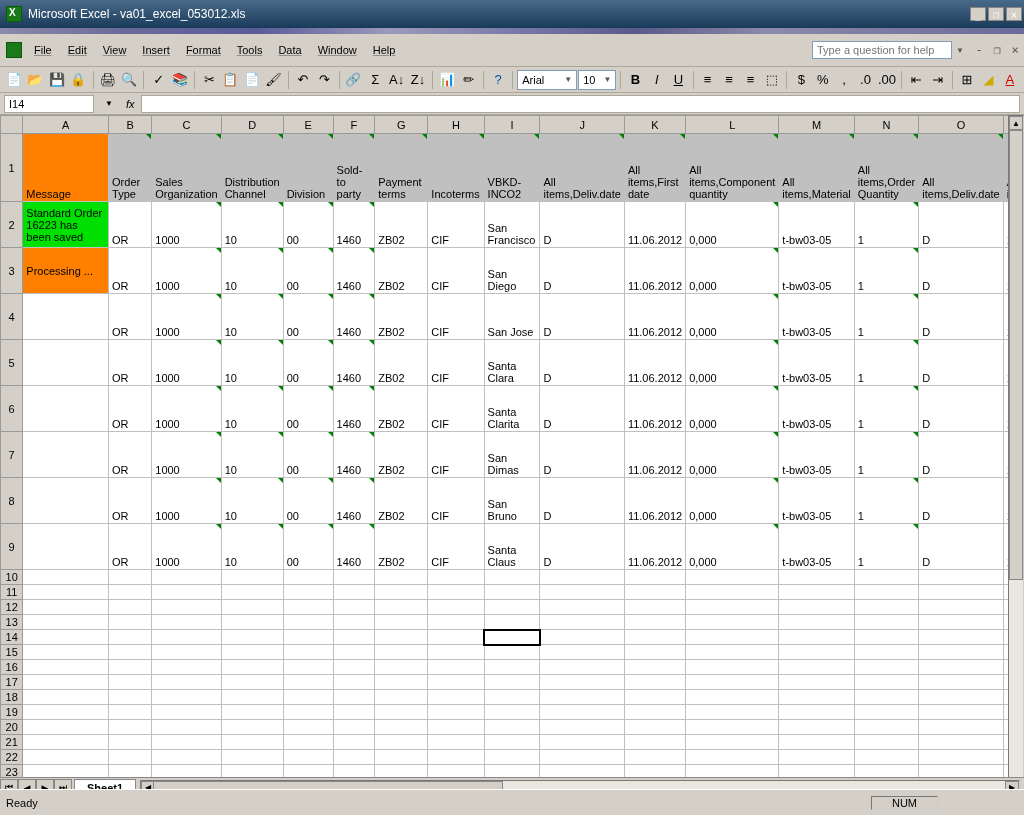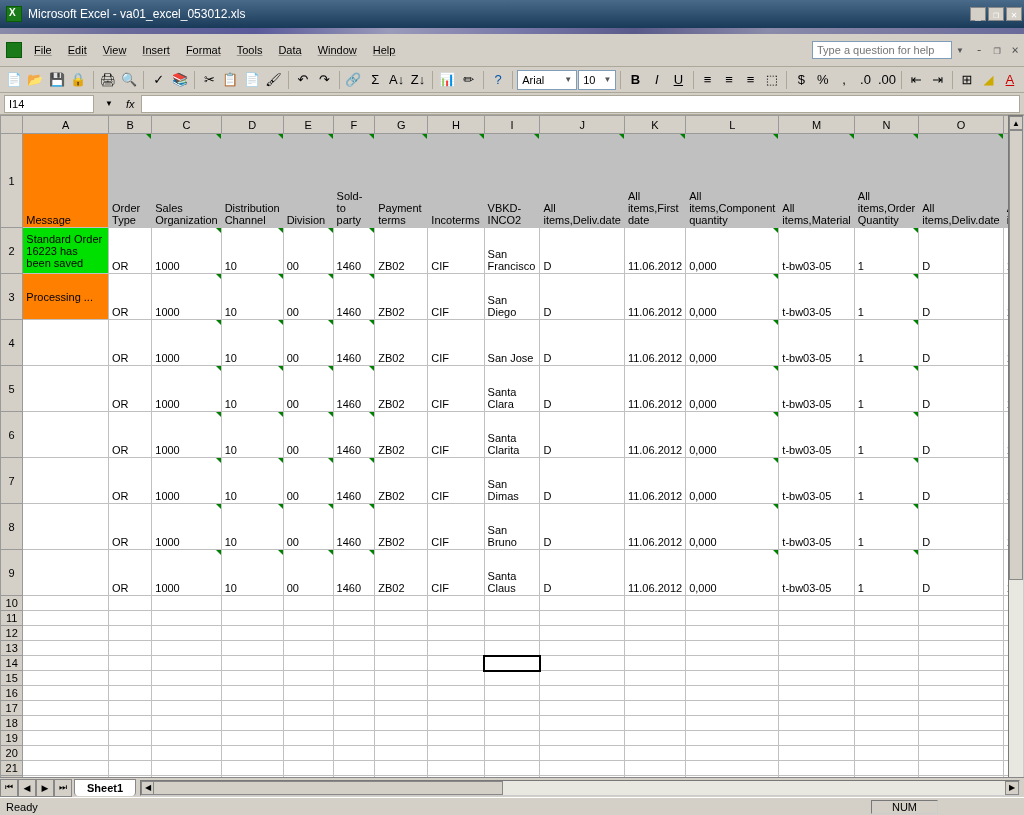--- a/index.html
+++ b/index.html
@@ -34,40 +34,40 @@
 .formulabar { flex: 1; background: white; border: 1px solid #aca899; height: 18px; margin-right: 4px; }
 
 .grid-container { position: relative; height: 715px; overflow: hidden; background: white; }
 .grid { border-collapse: collapse; table-layout: fixed; }
 .grid th, .grid td { border: 1px solid #c0c0c0; font-size: 11px; font-family: Arial; text-align: left; vertical-align: bottom; padding: 1px 3px; overflow: hidden; white-space: normal; word-wrap: break-word; }
 .grid th { background: #d4d0c8; font-weight: normal; text-align: center; vertical-align: middle; border: 1px solid #9a9a9a; }
 .grid th.rowh { width: 28px; }
 .grid th.colh { height: 18px; }
 .grid .corner { width: 28px; height: 18px; }
 
-.hdr-row td { background: #c0c0c0; vertical-align: bottom; height: 94px; }
+.hdr-row td { background: #c0c0c0; vertical-align: bottom; height: 68px; }
 .msg-saved { background: #00e000 !important; vertical-align: middle !important; }
 .msg-proc { background: #ff8000 !important; vertical-align: middle !important; }
 .msg-hdr { background: #ff8000 !important; vertical-align: bottom !important; }
 .datarow td { height: 46px; }
 .smallrow td { height: 14px; }
 .green-tick { position: relative; }
 .green-tick::after { content: ""; position: absolute; top: 0; right: 0; width: 0; height: 0; border-left: 5px solid transparent; border-top: 5px solid #008000; }
 
 .sel-cell { border: 2px solid black !important; }
 
 .sheettabs { position: absolute; bottom: 18px; left: 0; right: 0; height: 20px; background: #d4d0c8; display: flex; align-items: center; border-top: 1px solid #888; }
 .navbtn { width: 18px; height: 18px; border: 1px solid #888; display: flex; align-items: center; justify-content: center; font-size: 9px; cursor: pointer; background: #d4d0c8; }
 .tab { padding: 2px 12px; background: white; border: 1px solid #888; border-bottom: none; font-size: 11px; cursor: pointer; border-radius: 0 0 4px 4px; margin-left: 2px; font-weight: bold; }
 .hscroll { flex: 1; height: 16px; background: #e8e8e0; margin: 0 4px; border: 1px inset #ccc; position: relative; }
 .hscroll .thumb { position: absolute; left: 12px; width: 350px; height: 100%; background: #d4d0c8; border: 1px solid #888; }
 .hscroll .arr { position: absolute; width: 14px; height: 14px; background: #d4d0c8; border: 1px solid #888; display: flex; align-items: center; justify-content: center; font-size: 8px; }
 .hscroll .arr.l { left: 0; } .hscroll .arr.r { right: 0; }
 
-.statusbar { position: absolute; bottom: 0; left: 0; right: 0; height: 18px; background: #d4d0c8; display: flex; align-items: center; padding: 0 6px; border-top: 1px solid #fff; font-size: 11px; }
+.statusbar { position: absolute; bottom: 0; left: 0; right: 0; height: 26px; background: #d4d0c8; display: flex; align-items: center; padding: 0 6px; border-top: 1px solid #fff; font-size: 11px; }
 .statusbar .ready { flex: 0 0 200px; }
 .statusbar .spacer { flex: 1; }
 .statusbar .num { border: 1px inset #ccc; padding: 0 20px; }
 
 .vscroll { position: absolute; right: 0; top: 0; bottom: 0; width: 16px; background: #e8e8e0; border: 1px inset #ccc; }
 .vscroll .arr { width: 14px; height: 14px; background: #d4d0c8; border: 1px solid #888; display: flex; align-items: center; justify-content: center; font-size: 8px; position: absolute; }
 .vscroll .arr.u { top: 0; } .vscroll .arr.d { bottom: 0; }
 .vscroll .thumb { position: absolute; top: 14px; width: 100%; height: 450px; background: #d4d0c8; border: 1px solid #888; }
 </style>
 </head>

